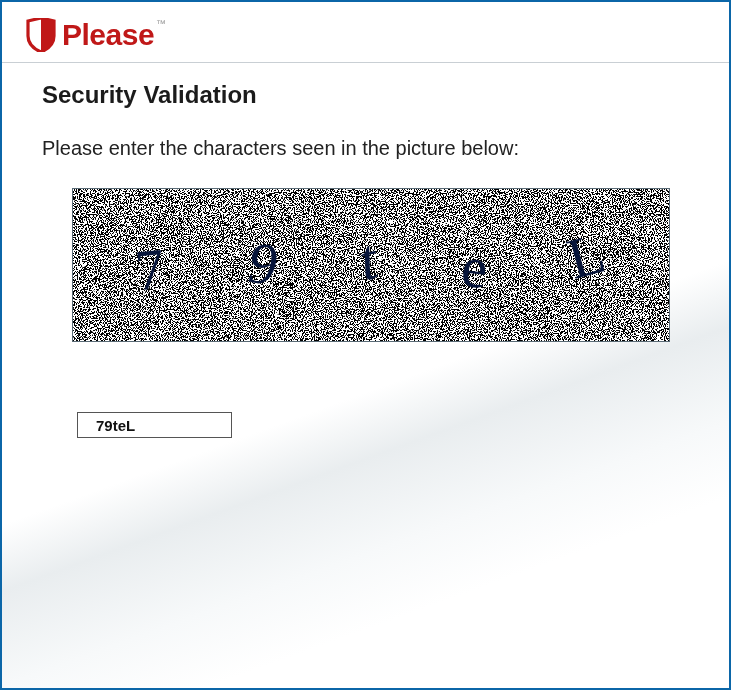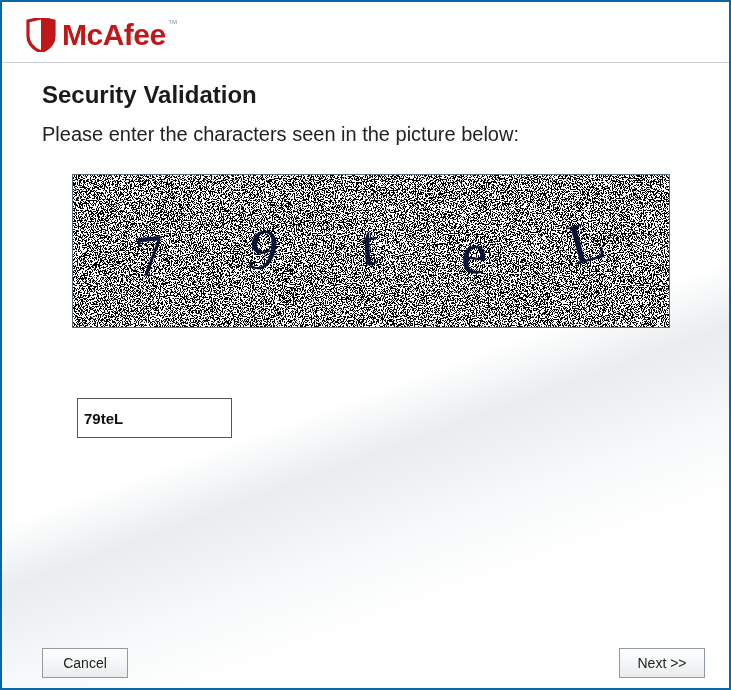--- a/index.html
+++ b/index.html
@@ -45,21 +45,21 @@
       margin: 0;
     }
     .content {
       padding: 18px 40px 0 40px;
       flex: 1;
     }
     .title {
       font-size: 24px;
       font-weight: 700;
       color: #1b1b1b;
-      margin-bottom: 14px;
+      margin-bottom: 28px;
     }
     .instruction {
       font-size: 20px;
       color: #222;
       margin-bottom: 28px;
     }
     .captcha-wrap {
       width: 598px;
       height: 154px;
       margin: 0 0 0 30px;
@@ -90,25 +90,25 @@
     .c1 { transform: rotate(-6deg) translateY(4px); }
     .c2 { transform: rotate(3deg) translateY(-2px); font-style: italic; }
     .c3 { transform: rotate(-12deg) translateY(-6px); font-style: italic; }
     .c4 { transform: rotate(6deg) translateY(2px); }
     .c5 { transform: rotate(-15deg) translateY(-10px); font-size: 68px; }
     .input-row {
       margin: 70px 0 0 35px;
     }
     .captcha-input {
       width: 155px;
-      height: 40px;
+      height: 26px;
       border: 1px solid #555;
       font-size: 15px;
       font-weight: 700;
-      padding: 2px 6px;
+      padding: 2px 18px;
       font-family: Arial, Helvetica, sans-serif;
       color: #111;
     }
     .footer {
       display: flex;
       justify-content: space-between;
       padding: 10px 24px 10px 40px;
     }
     .btn {
       min-width: 86px;
@@ -127,21 +127,21 @@
 <div class="window">
 
   <div class="header">
     <span class="logo-icon">
       <svg width="30" height="34" viewBox="0 0 30 34">
         <path d="M2 3 L15 0 L28 3 L28 18 C28 26 22 31 15 34 C8 31 2 26 2 18 Z" fill="none" stroke="#c01818" stroke-width="3.2"></path>
         <path d="M15 0 L28 3 L28 18 C28 26 22 31 15 34 Z" fill="#c01818"></path>
       </svg>
     </span>
     <span class="brand">
-      <span>McAfee</span><span class="tm">™</span>
+      <span>Please</span><span class="tm">™</span>
     </span>
   </div>
 
   <hr class="divider">
 
   <div class="content">
     <h1 class="title">Security Validation</h1>
     <p class="instruction">Please enter the characters seen in the picture below:</p>
 
     <div class="captcha-wrap">
@@ -160,18 +160,14 @@
         <span class="c4">e</span>
         <span class="c5">L</span>
       </div>
     </div>
 
     <div class="input-row">
       <input type="text" class="captcha-input" value="79teL" style="">
     </div>
   </div>
 
-  <div class="footer">
-    <button class="btn">Cancel</button>
-    <button class="btn">Next &gt;&gt;</button>
-  </div>
 
 </div>
 
 </body></html>

